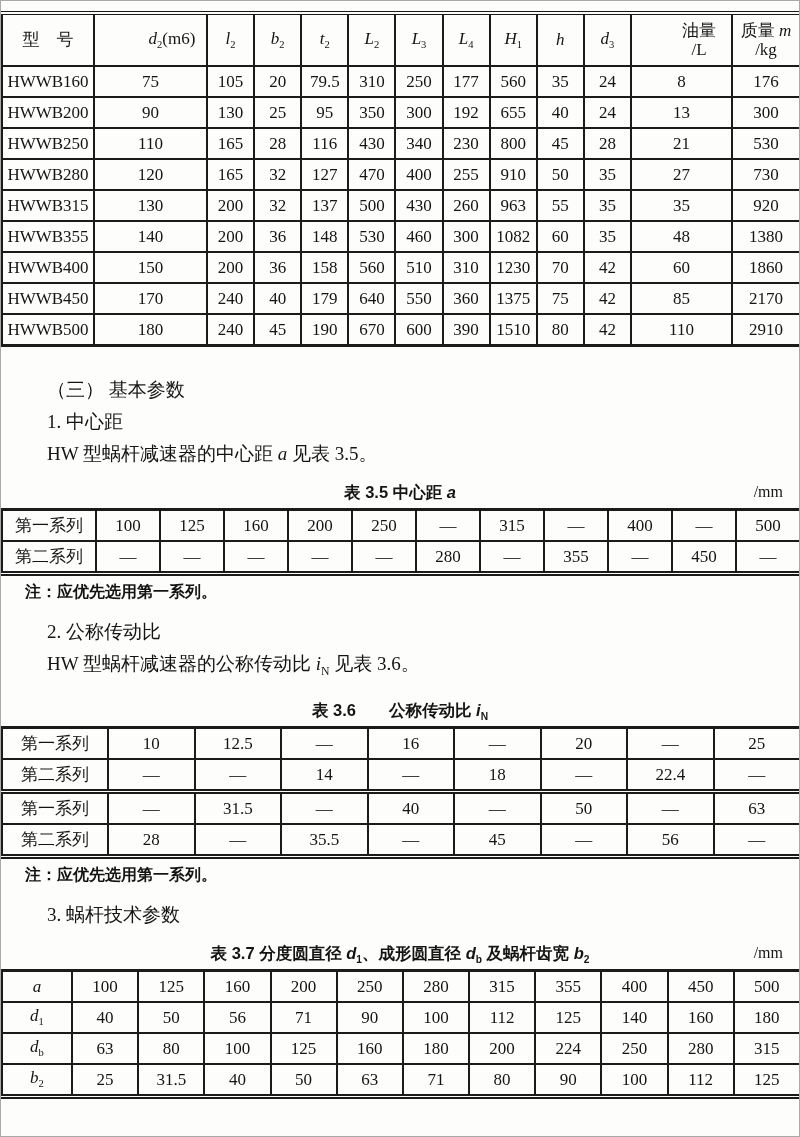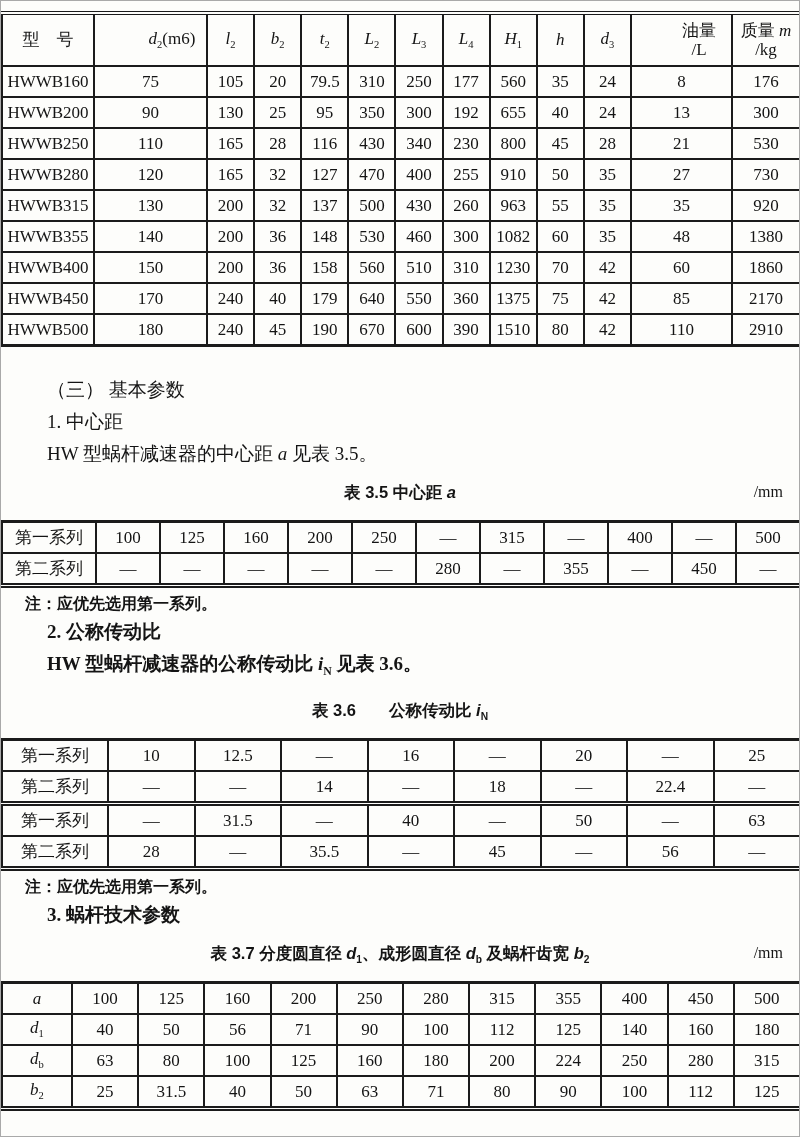--- a/index.html
+++ b/index.html
@@ -50,39 +50,39 @@
   table.t-35 td:first-child{width:90px;}
   table.t-36 td:first-child{width:102px;}
   table.t-37 td:first-child{width:66px;}
   table.t-35, table.t-36, table.t-37{border-bottom:5px double #1b1b1b;}
   tr.rule-after td{border-bottom:5px double #1b1b1b;}
 
   
   .textblock{margin:0 10px;font-size:19px;line-height:32px;}
   .textblock p{margin:0;text-indent:36px;}
   .mt-lg{margin-top:27px;}
-  .mt-md{margin-top:2px;font-weight:bold;}
+  .mt-md{margin-top:14px;}
 
   
   .caprow{
     position:relative;
     height:24px;
     margin-top:10px;
     font-family:"Liberation Sans","DejaVu Sans",sans-serif;
   }
   .caprow .cap{
     display:block;text-align:center;
     font-weight:bold;font-size:16.5px;line-height:24px;
   }
   .caprow .unit{
     position:absolute;right:16px;top:0;
     font-family:"Liberation Serif","DejaVu Serif",serif;
     font-weight:normal;font-size:16px;line-height:24px;text-align:right;
   }
-  .tbl-wrap{margin-top:16px;}
+  .tbl-wrap{margin-top:4px;}
   .note{
     margin:6px 0 0 24px;
     font-size:16px;line-height:20px;
     font-weight:bold;
     font-family:Liberation Sans, sans-serif;
   }
 </style>
 </head>
 <body>
 

